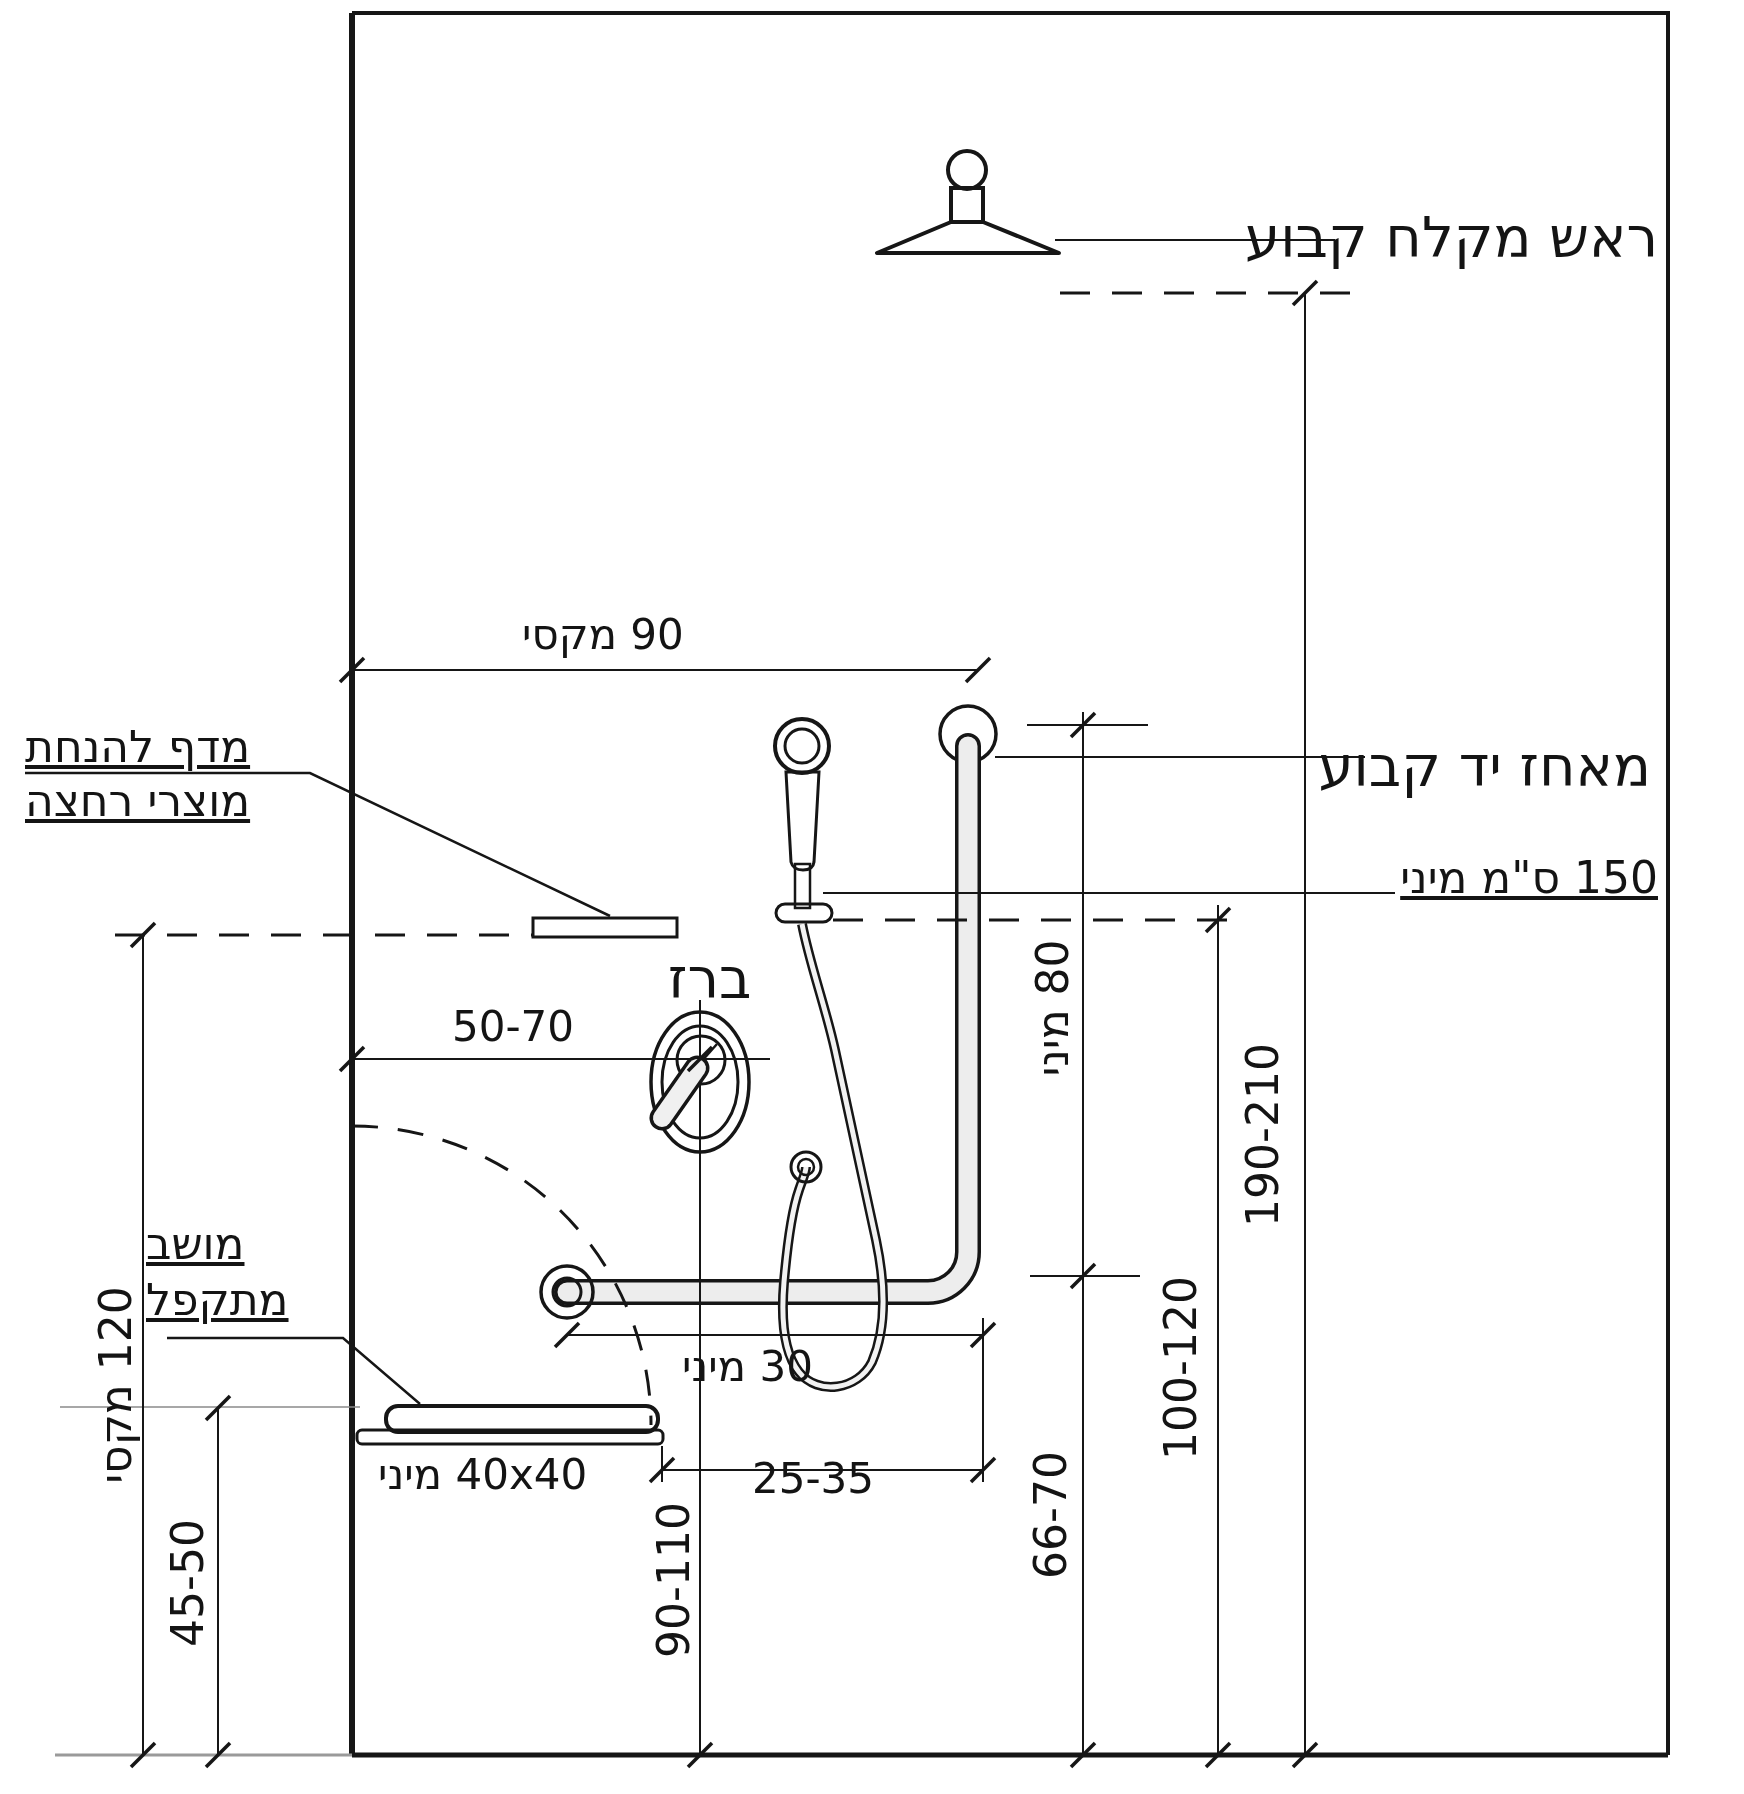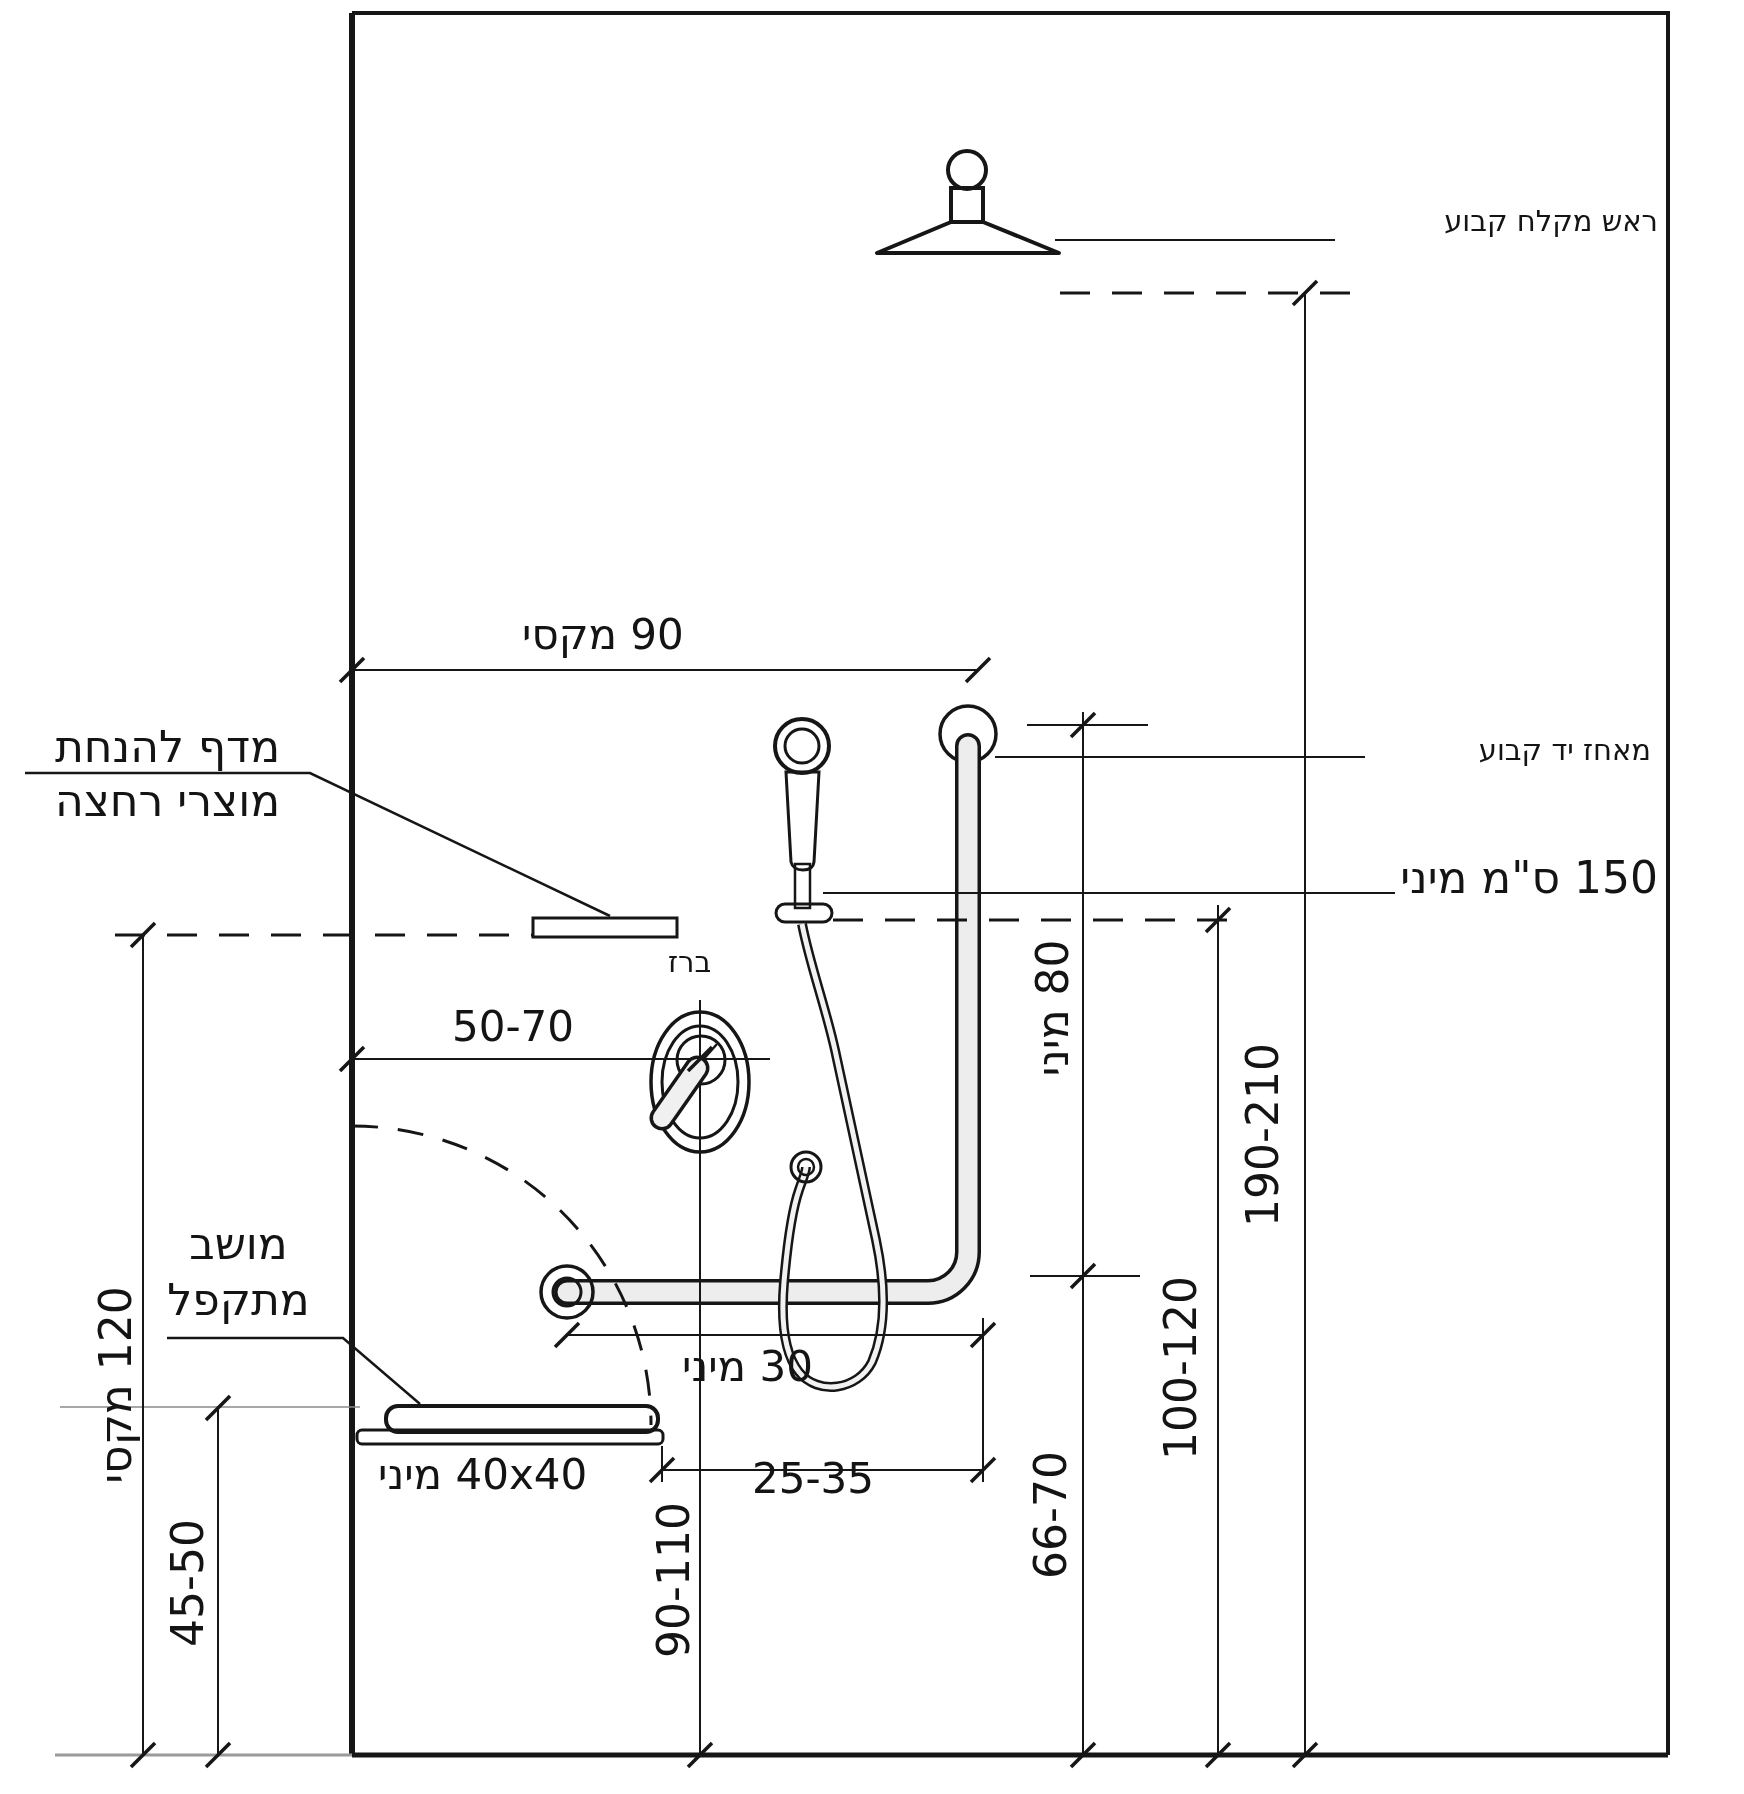--- a/index.html
+++ b/index.html
@@ -1,23 +1,23 @@
 <!DOCTYPE html>
 <html lang="he"><head>
 <meta charset="utf-8">
 <style>
   html,body{margin:0;padding:0;background:#fff;}
   .canvas{position:relative;width:1744px;height:1794px;background:#ffffff;overflow:hidden;
           font-family:"DejaVu Sans","Liberation Sans",sans-serif;color:#111;}
   .canvas svg{position:absolute;left:0;top:0;}
-  .lbl{position:absolute;white-space:nowrap;direction:rtl;font-size:29px;line-height:1.2;color:#141414;}
+  .lbl{position:absolute;white-space:nowrap;direction:rtl;font-size:56px;line-height:1.2;color:#141414;}
   .lbl.sm{font-size:42px;}
   .vlbl{position:absolute;white-space:nowrap;direction:rtl;font-size:44px;color:#141414;
         transform:translate(-50%,-50%) rotate(-90deg);}
-  .rblock{position:absolute;text-align:center;direction:rtl;font-size:44px;line-height:56px;color:#141414;white-space:nowrap;}
+  .rblock{position:absolute;text-align:left;direction:rtl;font-size:44px;line-height:56px;color:#141414;white-space:nowrap;text-decoration:underline;}
   .stroke{stroke:#161616;fill:none;}
 </style>
 </head>
 <body>
 
 <div class="canvas">
 
   <svg width="1744" height="1794" viewBox="0 0 1744 1794">
 
     <g>

